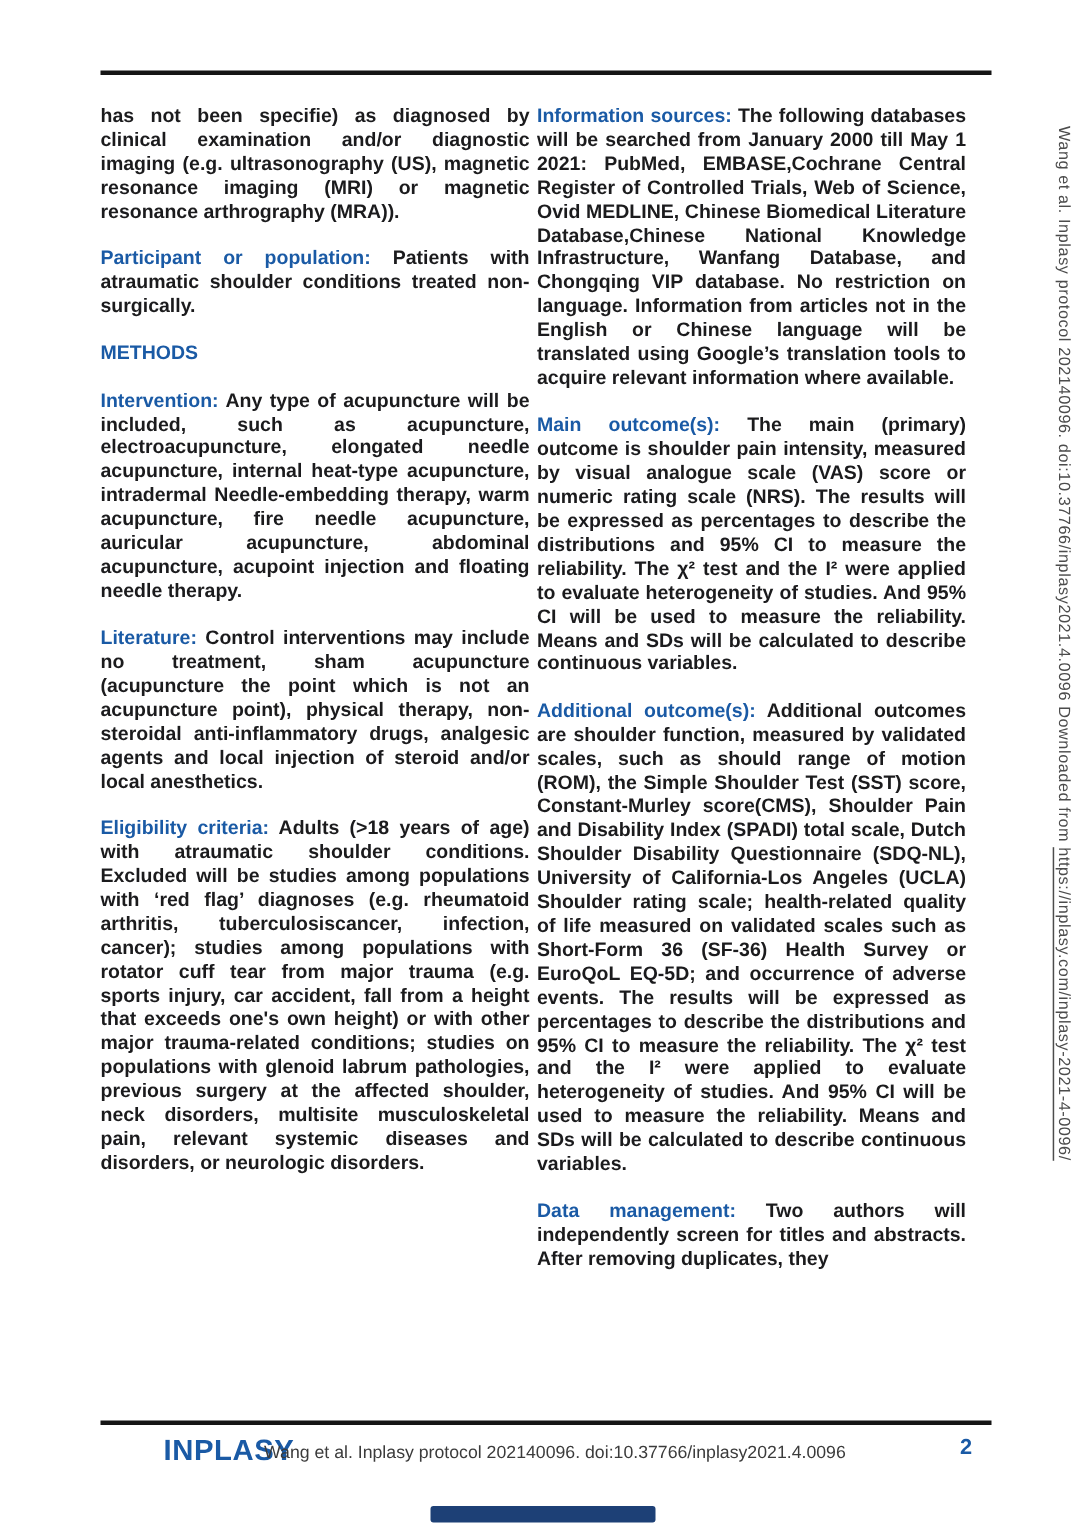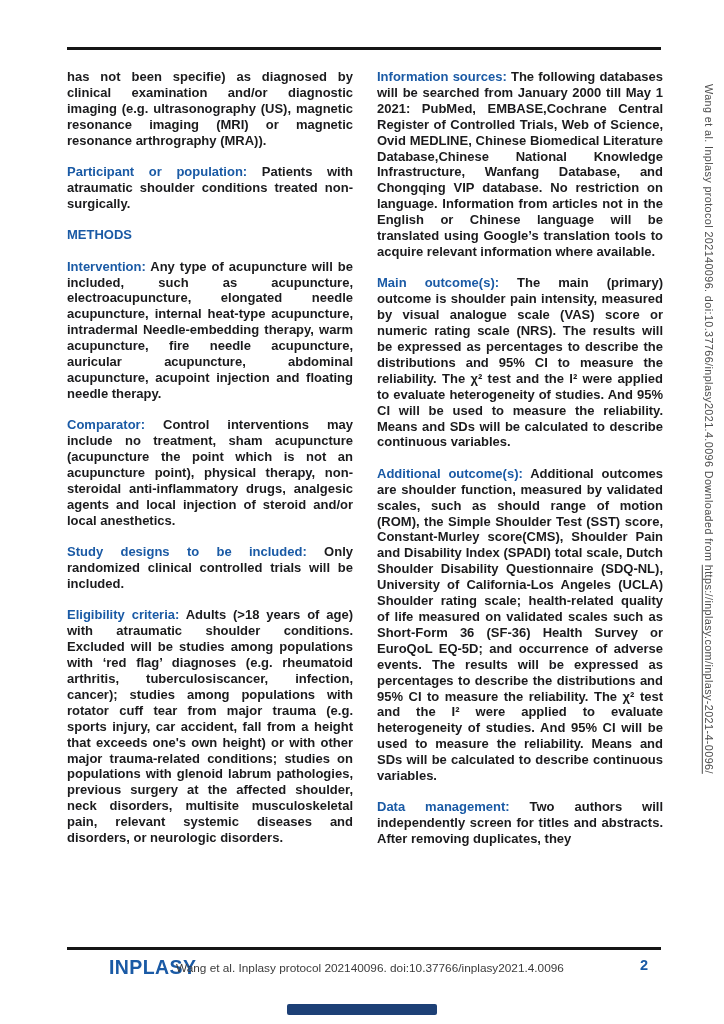--- a/index.html
+++ b/index.html
@@ -9,21 +9,21 @@
     font-family:"Liberation Sans", sans-serif;
     position:relative;
     overflow:hidden;
   }
   .page{position:absolute;inset:0;background:#ffffff;}
   .rule{position:absolute;left:67px;width:594px;height:3px;background:#151515;}
   .rule-top{top:47px;}
   .rule-bottom{top:947px;}
   .columns{
     position:absolute;left:67px;top:69px;width:596px;
-    display:flex;gap:24px;
+    display:flex;gap:5px;
   }
   .col{width:286px;}
   .para{
     margin:0 0 0 0;
     margin-top:15.5px;
     font-size:13px;
     line-height:15.9px;
     font-weight:bold;
     color:#1b1b1d;
     text-align:justify;
@@ -66,22 +66,21 @@
 <div class="page">
 
   <div class="rule rule-top"></div>
 
   <div class="columns">
     <div class="col">
         <p class="para"><span class="sec-text">has not been specifie)  as diagnosed by clinical examination and/or diagnostic imaging (e.g. ultrasonography (US), magnetic resonance imaging (MRI) or magnetic resonance arthrography (MRA)).</span></p>
         <p class="para"><span class="sec-label">Participant or population:</span> <span class="sec-text">Patients with atraumatic shoulder conditions treated non-surgically.</span></p>
         <p class="para"><span class="sec-label">METHODS</span></p>
         <p class="para"><span class="sec-label">Intervention:</span> <span class="sec-text">Any type of acupuncture will be included, such as acupuncture, electroacupuncture, elongated needle acupuncture, internal heat-type acupuncture, intradermal Needle-embedding therapy, warm acupuncture, fire needle acupuncture, auricular acupuncture, abdominal acupuncture, acupoint injection and floating needle therapy.</span></p>
-        <p class="para"><span class="sec-label">Comparator:</span> <span class="sec-text">Control interventions may include no treatment, sham acupuncture (acupuncture the point which is not an acupuncture point), physical therapy, non-steroidal anti-inflammatory drugs, analgesic agents and local injection of steroid and/or local anesthetics.</span></p>
-        <p class="para"><span class="sec-label">Study designs to be included:</span> <span class="sec-text">Only randomized clinical controlled trials will be included.</span></p>
+        <p class="para"><span class="sec-label">Literature:</span> <span class="sec-text">Control interventions may include no treatment, sham acupuncture (acupuncture the point which is not an acupuncture point), physical therapy, non-steroidal anti-inflammatory drugs, analgesic agents and local injection of steroid and/or local anesthetics.</span></p>
         <p class="para"><span class="sec-label">Eligibility criteria:</span> <span class="sec-text">Adults (&gt;18 years of age) with atraumatic shoulder conditions. Excluded will be studies among populations with ‘red flag’ diagnoses (e.g. rheumatoid arthritis, tuberculosiscancer, infection, cancer); studies among populations with rotator cuff tear from major trauma (e.g. sports injury, car accident, fall from a height that exceeds one's own height) or with other major trauma-related conditions; studies on populations with glenoid labrum pathologies, previous surgery at the affected shoulder, neck disorders, multisite musculoskeletal pain, relevant systemic diseases and disorders, or neurologic disorders.</span></p>
       </div>
     <div class="col">
         <p class="para"><span class="sec-label">Information sources:</span> <span class="sec-text">The following databases will be searched from January 2000 till May 1 2021: PubMed, EMBASE,Cochrane Central Register of Controlled Trials, Web of Science, Ovid MEDLINE, Chinese Biomedical Literature Database,Chinese National Knowledge Infrastructure, Wanfang Database, and Chongqing VIP database. No restriction on language. Information from articles not in the English or Chinese language will be translated using Google’s translation tools to acquire relevant information where available.</span></p>
         <p class="para"><span class="sec-label">Main outcome(s):</span> <span class="sec-text">The main (primary) outcome is shoulder pain intensity, measured by visual analogue scale (VAS) score or numeric rating scale (NRS). The results will be expressed as percentages to describe the distributions and 95% CI to measure the reliability. The χ² test and the I² were applied to evaluate heterogeneity of studies. And 95% CI will be used to measure the reliability. Means and SDs will be calculated to describe continuous variables.</span></p>
         <p class="para"><span class="sec-label">Additional outcome(s):</span> <span class="sec-text">Additional outcomes are shoulder function, measured by validated scales, such as should range of motion (ROM), the Simple Shoulder Test (SST) score, Constant-Murley score(CMS), Shoulder Pain and Disability Index (SPADI) total scale, Dutch Shoulder Disability Questionnaire (SDQ-NL), University of California-Los Angeles (UCLA) Shoulder rating scale; health-related quality of life measured on validated scales such as Short-Form 36 (SF-36) Health Survey or EuroQoL EQ-5D; and occurrence of adverse events. The results will be expressed as percentages to describe the distributions and 95% CI to measure the reliability. The χ² test and the I² were applied to evaluate heterogeneity of studies. And 95% CI will be used to measure the reliability. Means and SDs will be calculated to describe continuous variables.</span></p>
         <p class="para"><span class="sec-label">Data management:</span> <span class="sec-text">Two authors will independently screen for titles and abstracts. After removing duplicates, they</span></p>
       </div>
   </div>
 

